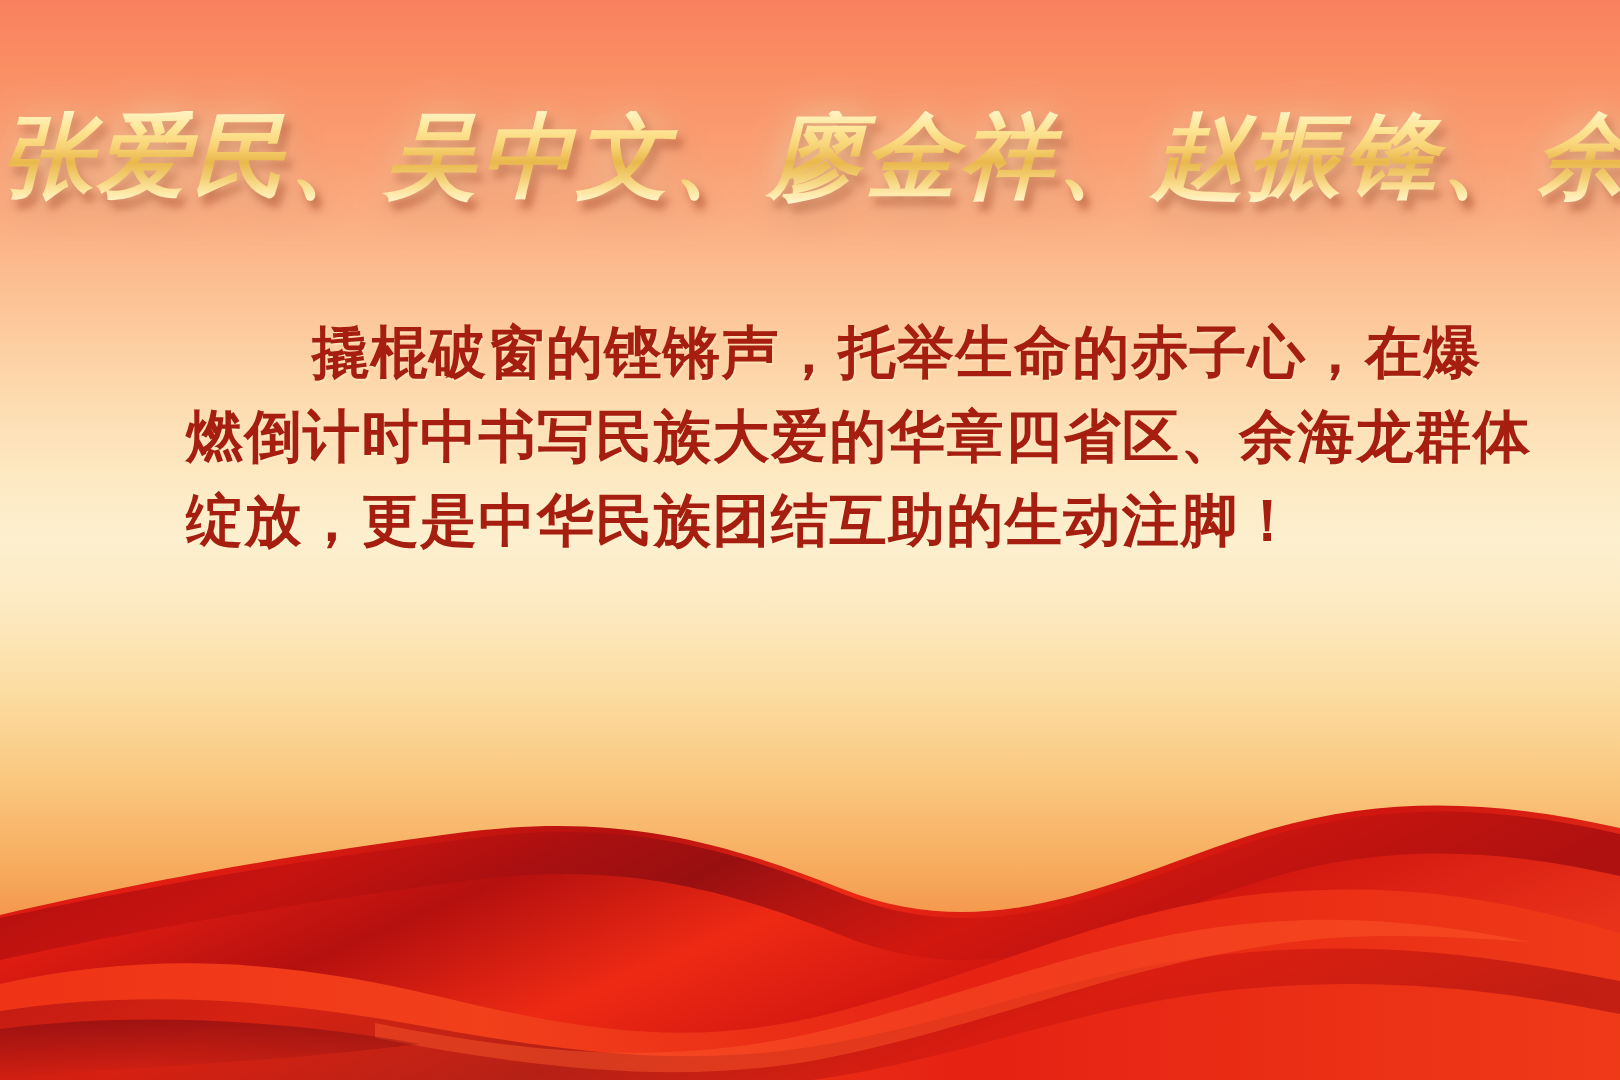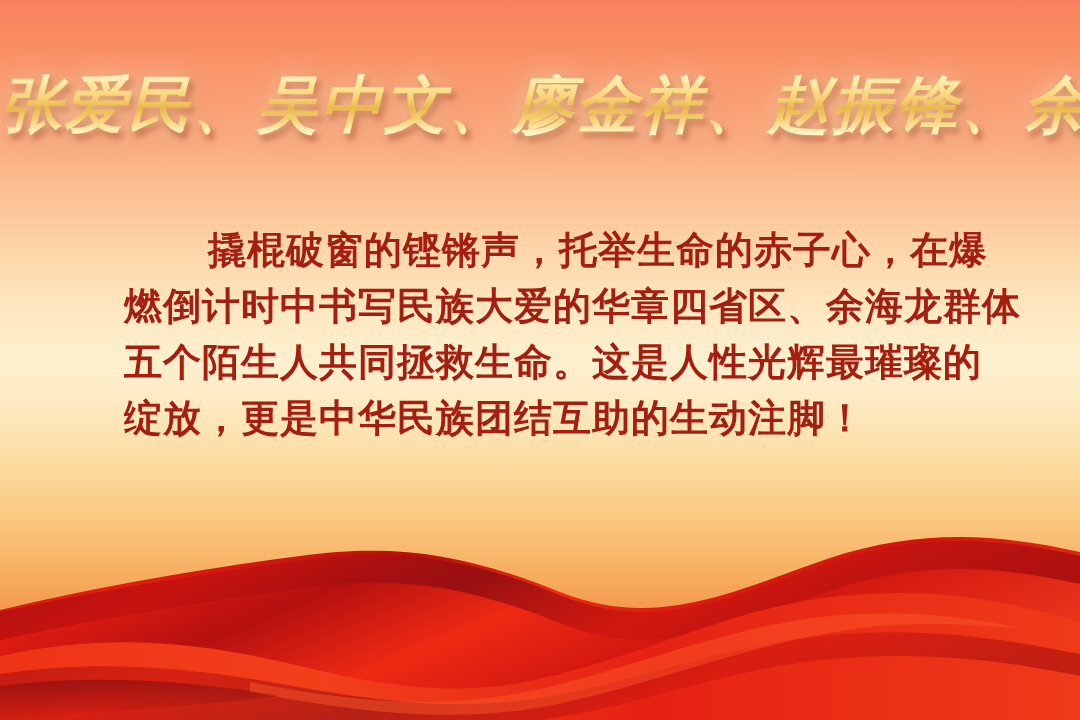--- a/index.html
+++ b/index.html
@@ -97,21 +97,21 @@
     letter-spacing: 2px;
     white-space: nowrap;
     color: rgba(186, 88, 52, 0.38);
     transform: translate(4px, 6px);
     filter: blur(2px);
   }
 
   
   .body-text {
     position: absolute;
-    top: 222px;
+    top: 208px;
     left: 124px;
     width: 836px;
     color: #a51e0f;
     font-family: Liberation Sans, sans-serif;
     font-weight: bold;
     font-size: 38px;
     line-height: 56px;
     letter-spacing: 1px;
     text-shadow: 1px 1px 1px rgba(255, 240, 205, 0.55);
   }
@@ -183,17 +183,16 @@
     <span>张爱民、吴中文、廖金祥、赵振锋、余海龙群体</span>
   </div>
 
   <div class="title-wrap">
     <span class="title">张爱民、吴中文、廖金祥、赵振锋、余海龙群体</span>
   </div>
 
   <div class="body-text">
     <div class="body-line indent">撬棍破窗的铿锵声，托举生命的赤子心，在爆</div>
     <div class="body-line">燃倒计时中书写民族大爱的华章四省区、余海龙群体</div>
-    <div class="body-line">五个陌生人共同拯救生命。这是人性光辉最璀璨的</div>
     <div class="body-line">绽放，更是中华民族团结互助的生动注脚！</div>
   </div>
 
 </div>
 
 </body></html>

